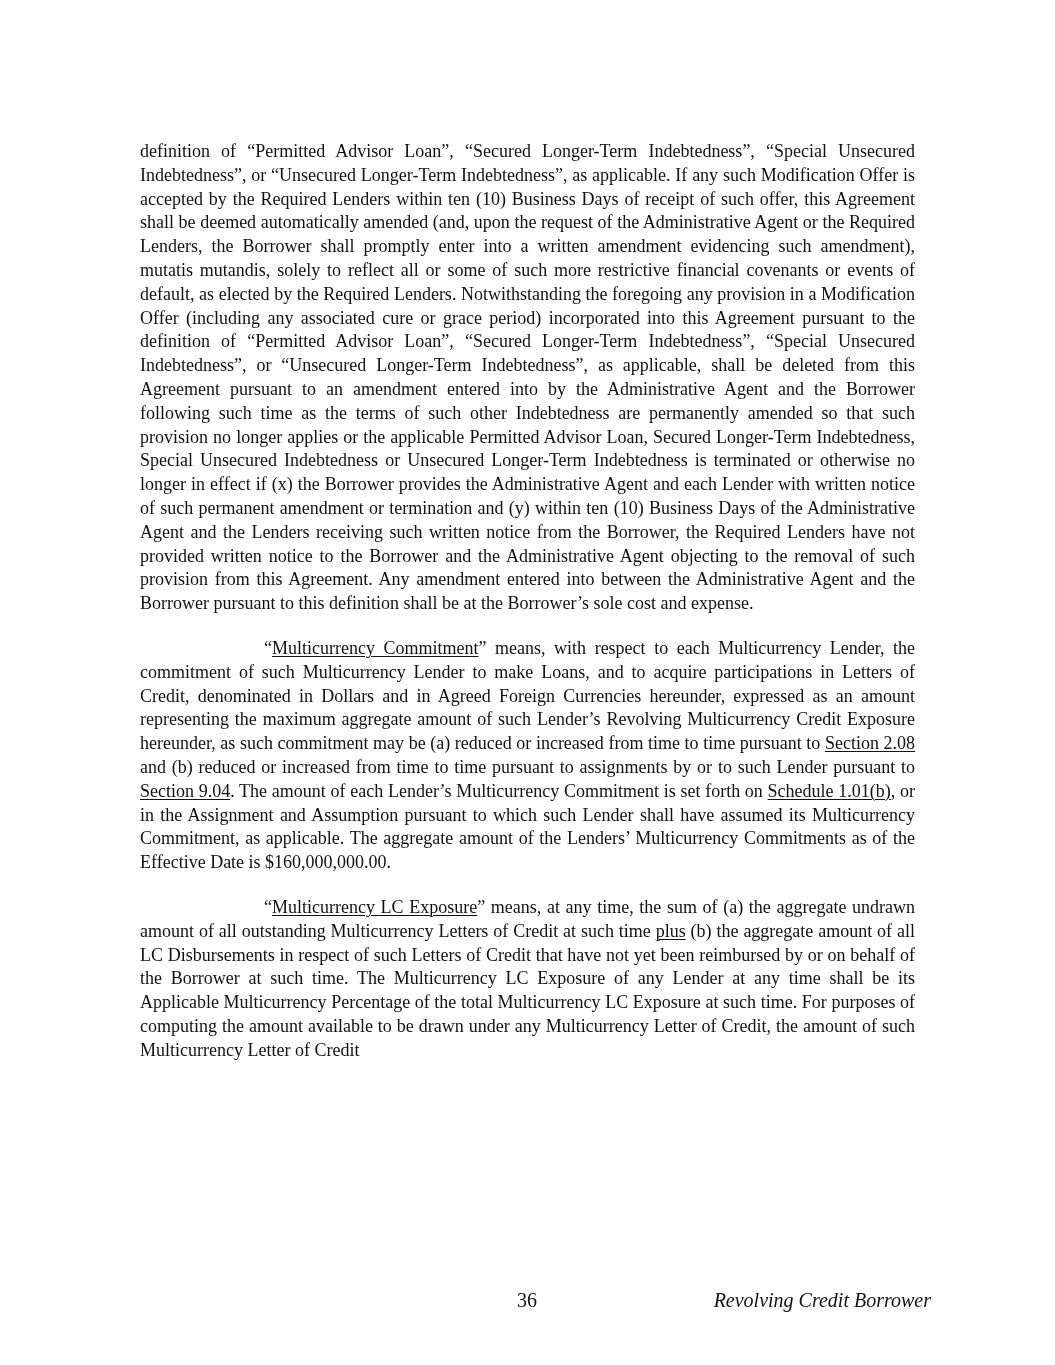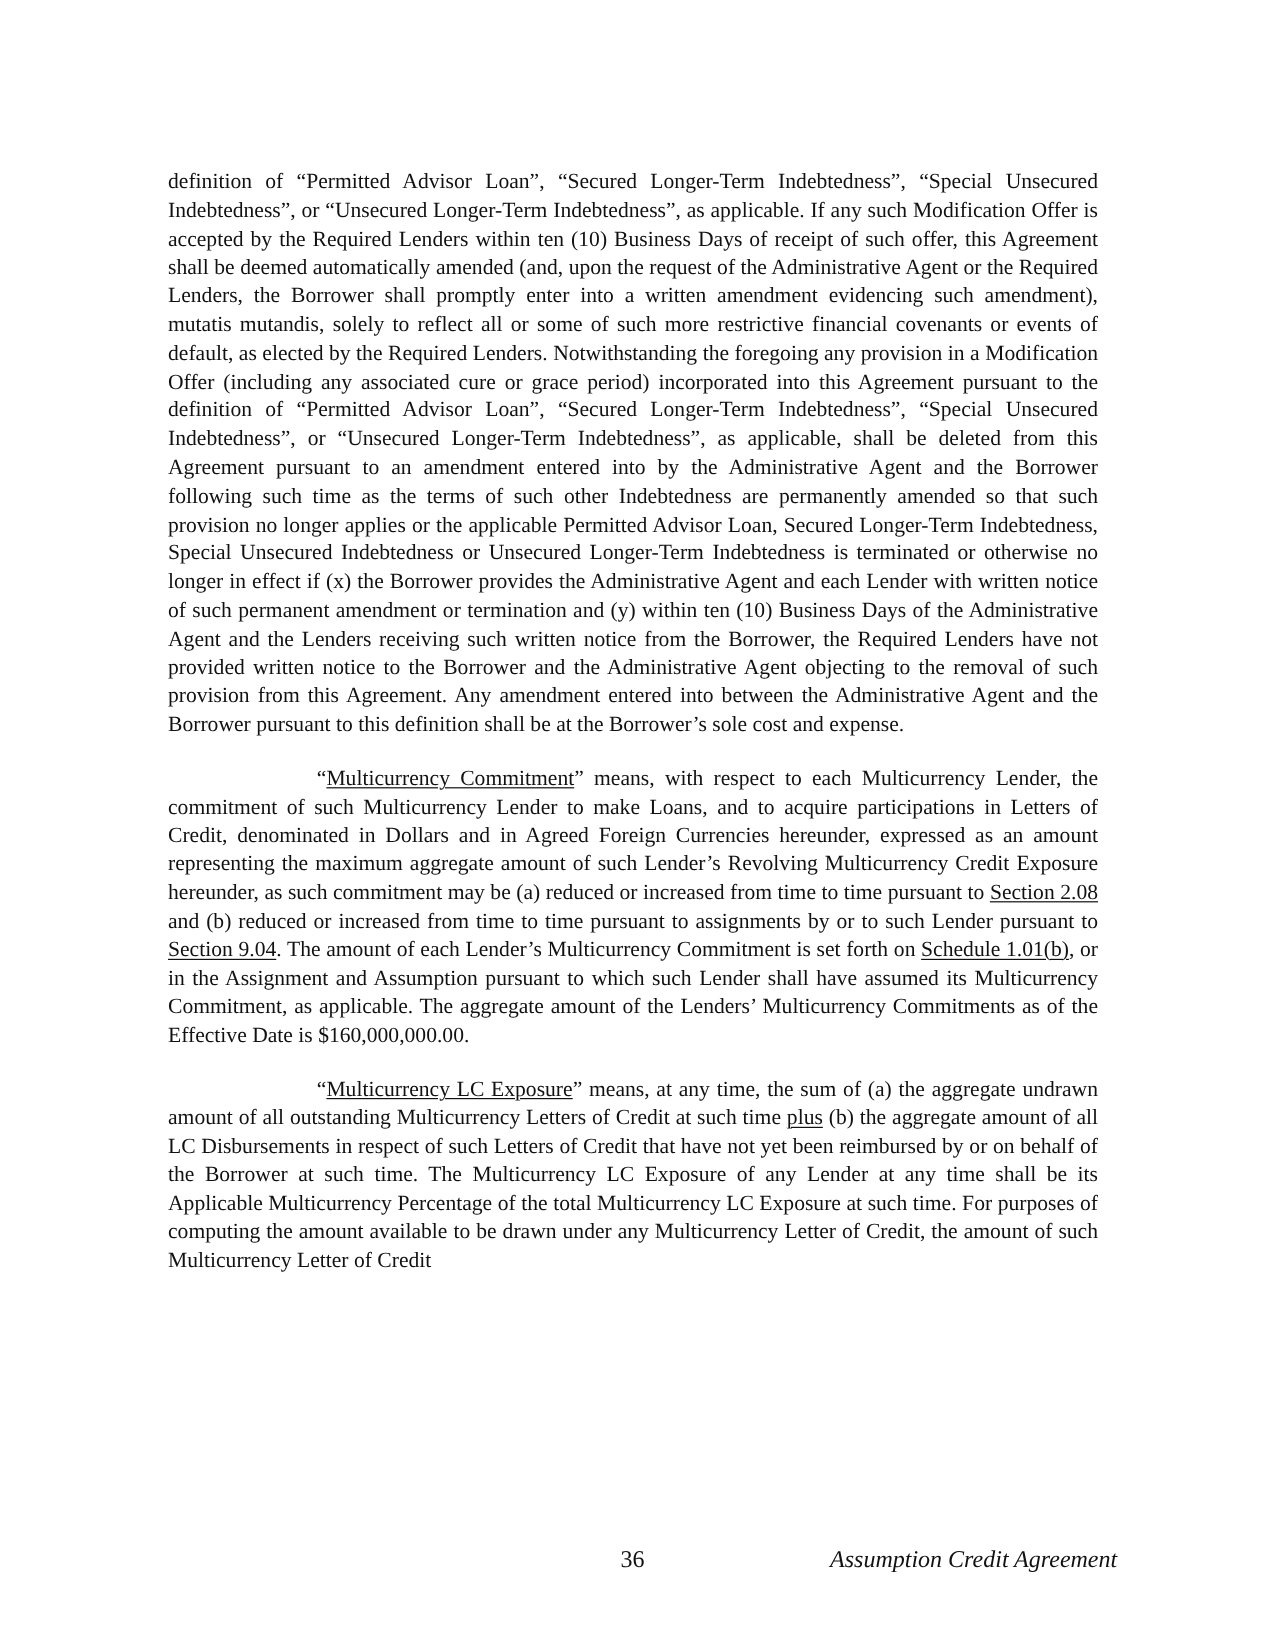--- a/index.html
+++ b/index.html
@@ -69,14 +69,14 @@
 
 
   <p class="para indent"><span>“</span><span class="u">Multicurrency Commitment</span><span>”</span><span> means, with respect to each Multicurrency Lender, the commitment of such Multicurrency Lender to make Loans, and to acquire participations in Letters of Credit, denominated in Dollars and in Agreed Foreign Currencies hereunder, expressed as an amount representing the maximum aggregate amount of such Lender’s Revolving Multicurrency Credit Exposure hereunder, as such commitment may be (a) reduced or increased from time to time pursuant to </span><span class="u">Section 2.08</span><span> and (b) reduced or increased from time to time pursuant to assignments by or to such Lender pursuant to </span><span class="u">Section 9.04</span><span>.  The amount of each Lender’s Multicurrency Commitment is set forth on </span><span class="u">Schedule 1.01(b)</span><span>, or in the Assignment and Assumption pursuant to which such Lender shall have assumed its Multicurrency Commitment, as applicable. The aggregate amount of the Lenders’ Multicurrency Commitments as of the Effective Date is $160,000,000.00.</span></p>
 
   <p class="para indent"><span>“</span><span class="u">Multicurrency LC Exposure</span><span>”</span><span> means, at any time, the sum of (a) the aggregate undrawn amount of all outstanding Multicurrency Letters of Credit at such time </span><span class="u">plus</span><span> (b) the aggregate amount of all LC Disbursements in respect of such Letters of Credit that have not yet been reimbursed by or on behalf of the Borrower at such time.  The Multicurrency LC Exposure of any Lender at any time shall be its Applicable Multicurrency Percentage of the total Multicurrency LC Exposure at such time.  For purposes of computing the amount available to be drawn under any Multicurrency Letter of Credit, the amount of such Multicurrency Letter of Credit</span></p>
 
 </div>
 
 <div class="footer">
   <span class="page-number">36</span>
-  <span class="running-title">Assumption Credit Agreement</span>
+  <span class="running-title">Revolving Credit Borrower</span>
 </div>
 
 </body></html>

